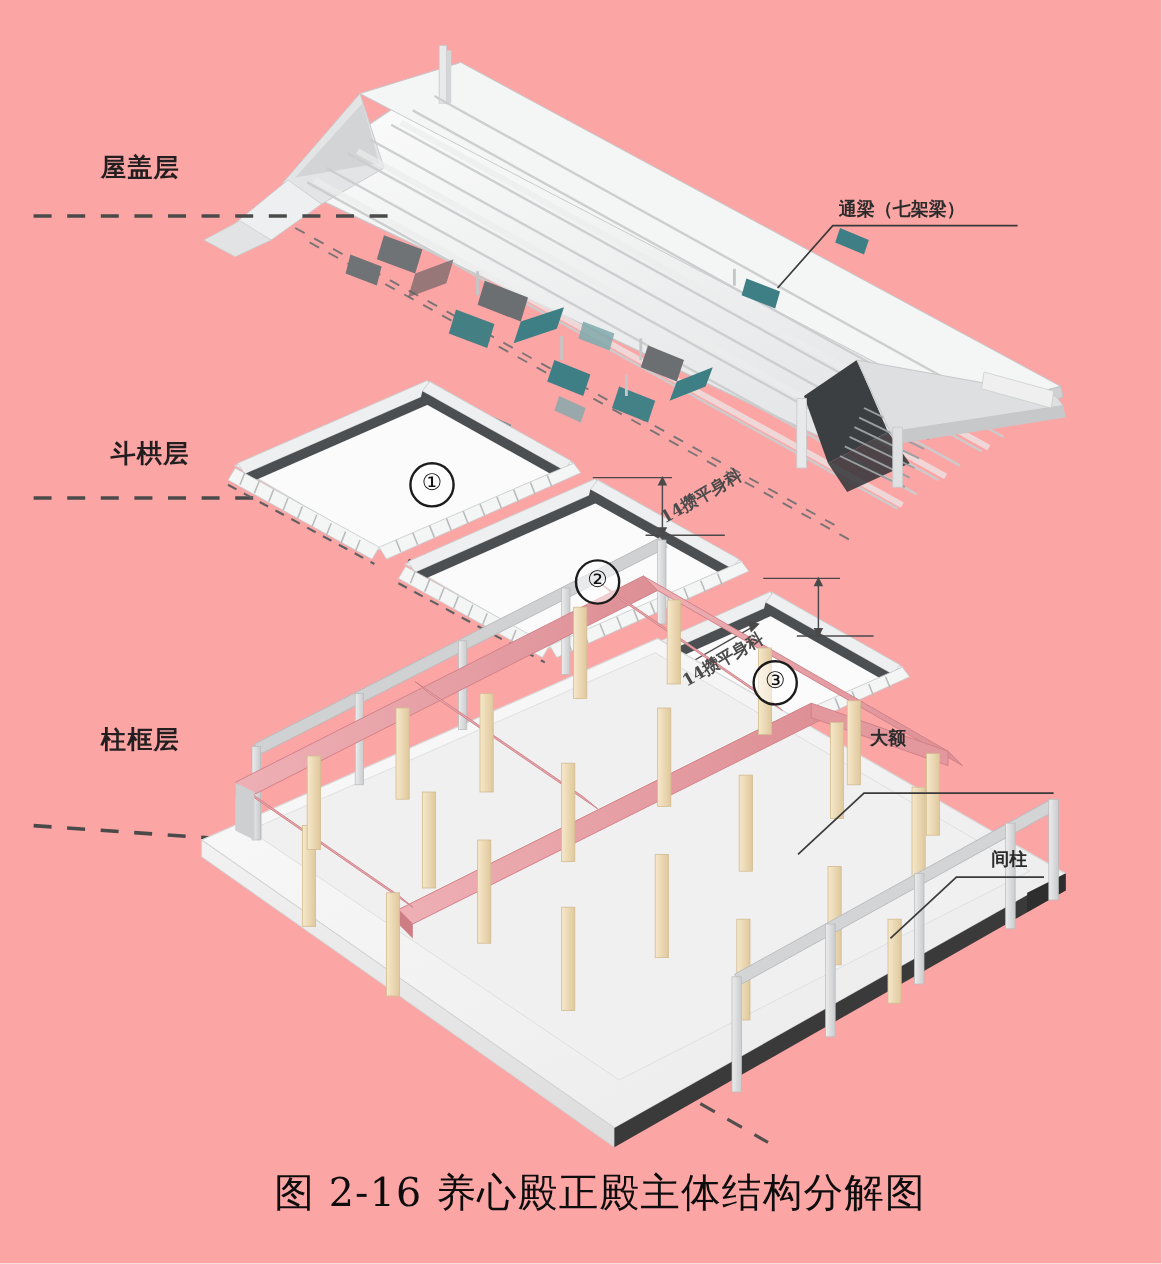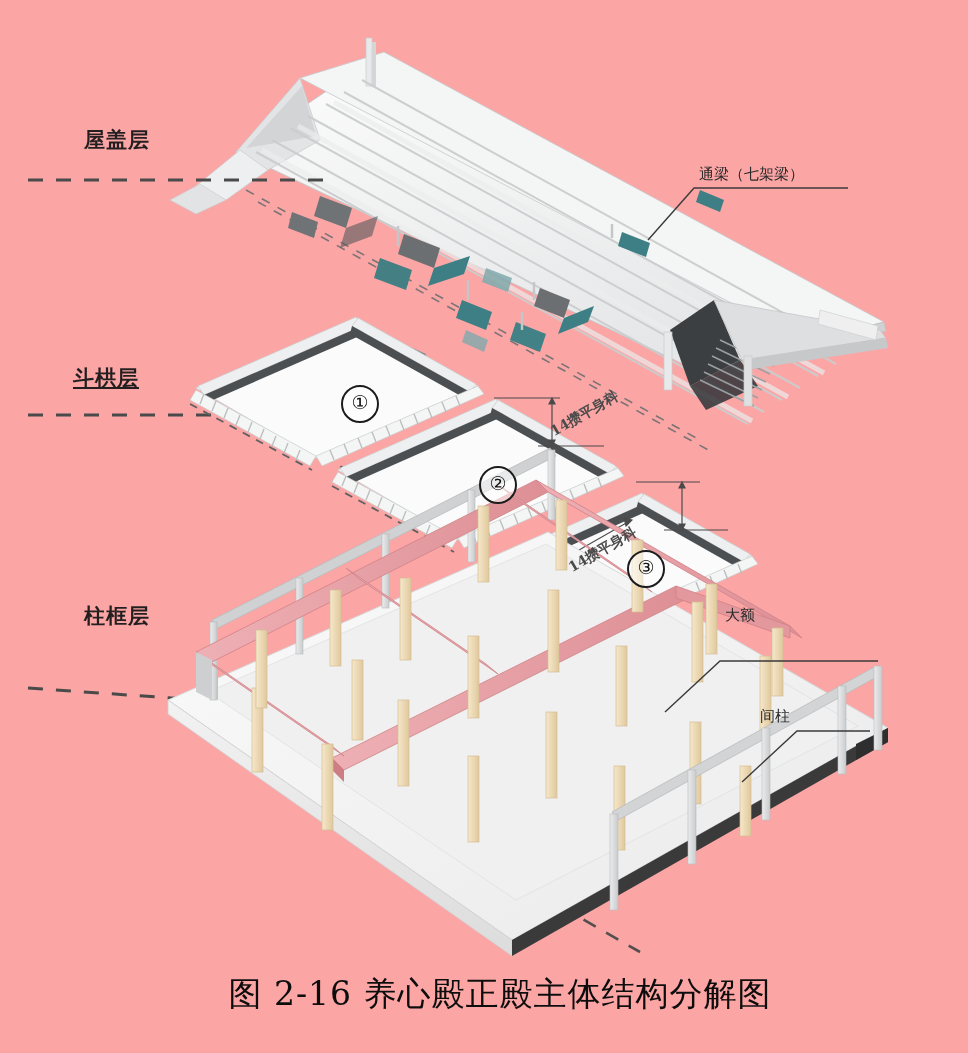--- a/index.html
+++ b/index.html
@@ -31,21 +31,21 @@
     font-size: 21px;
     font-weight: 700;
     color: #231f20;
     letter-spacing: 1px;
     white-space: nowrap;
   }
   .callout-label {
     position: absolute;
     font-family: "DejaVu Serif", "Liberation Serif", serif;
     font-size: 15px;
-    font-weight: 400;
+    font-weight: 700;
     color: #2b2b2b;
     white-space: nowrap;
   }
   .dim-label {
     position: absolute;
     font-family: "DejaVu Serif", "Liberation Serif", serif;
     font-size: 14px;
     font-weight: 700;
     color: #4a4a4a;
     white-space: nowrap;
@@ -448,26 +448,26 @@
 
     <g stroke="#3a3a3a" stroke-width="1.4" fill="none">
       <polyline points="648,240 694,188 848,188"></polyline>
       <polyline points="665,712 720,661 878,661"></polyline>
       <polyline points="742,782 797,731 870,731"></polyline>
     </g>
 
   </svg>
 
   <div class="layer-label" style="left:84px; top:126px;">屋盖层</div>
-  <div class="layer-label" style="left:73px; top:364px;text-decoration:underline;">斗栱层</div>
+  <div class="layer-label" style="left:92px; top:364px;">斗栱层</div>
   <div class="layer-label" style="left:84px; top:602px;">柱框层</div>
 
   <div class="callout-label" style="left:699px; top:165px;">通梁（七架梁）</div>
   <div class="callout-label" style="left:725px; top:606px;">大额</div>
-  <div class="callout-label" style="left:760px; top:707px;">间柱</div>
+  <div class="callout-label" style="left:826px; top:707px;">间柱</div>
 
   <div class="dim-label" style="left:552px; top:424px; transform:rotate(-30deg);">14攒平身科</div>
   <div class="dim-label" style="left:570px; top:560px; transform:rotate(-30deg);">14攒平身科</div>
 
   <div class="bay-number" style="left:341px; top:385px;">①</div>
   <div class="bay-number" style="left:479px; top:466px;">②</div>
   <div class="bay-number" style="left:627px; top:550px;">③</div>
 
   <div id="caption">图 2-16 养心殿正殿主体结构分解图</div>
 

